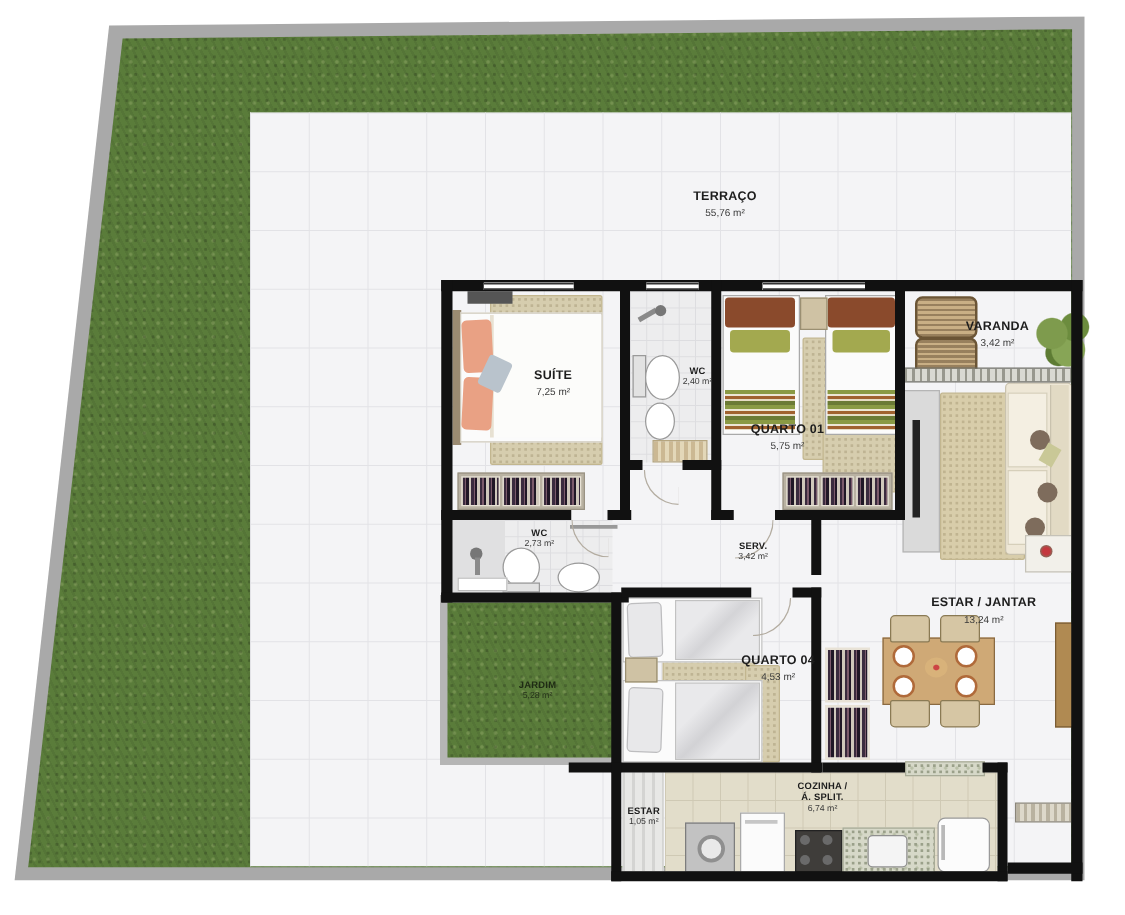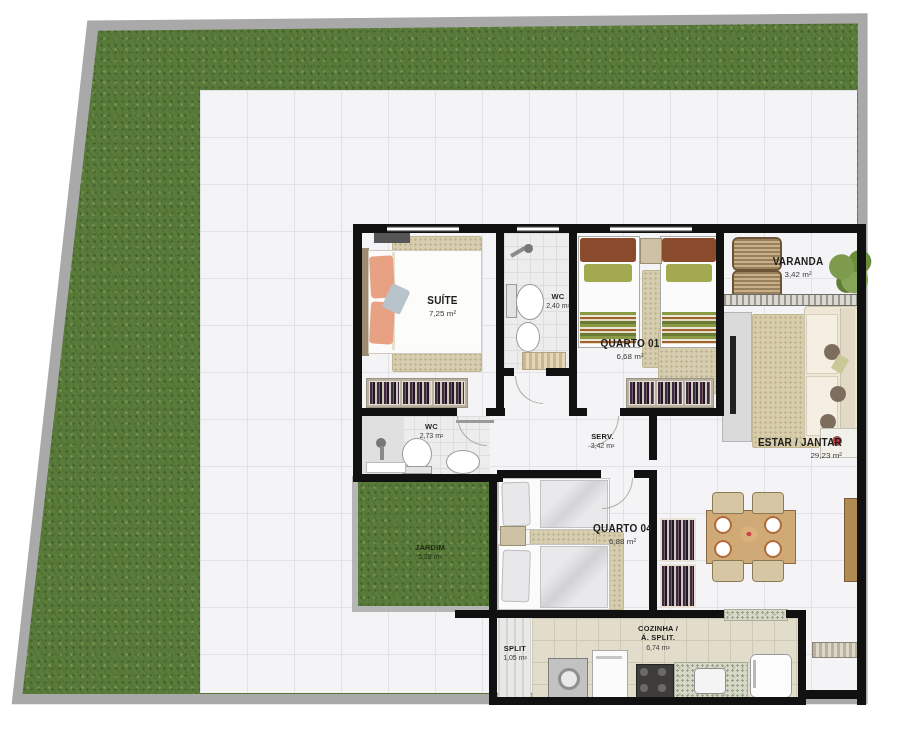--- a/index.html
+++ b/index.html
@@ -215,58 +215,62 @@
 
   <div class="abs win" style="left:387px;top:226px;width:72px;height:6px;"></div>
   <div class="abs win" style="left:517px;top:226px;width:42px;height:6px;"></div>
   <div class="abs win" style="left:610px;top:226px;width:82px;height:6px;"></div>
 
   <div class="abs arc" style="left:457px;top:416px;width:29px;height:29px;"></div>
   <div class="abs arcR" style="left:588px;top:416px;width:30px;height:30px;"></div>
   <div class="abs arc" style="left:515px;top:376px;width:27px;height:27px;"></div>
   <div class="abs arcR" style="left:602px;top:478px;width:30px;height:30px;"></div>
 
+  <div class="lbl" style="left:520px;top:152px;width:120px;">
+    <div class="lname">TERRAÇO</div>
+    <div class="larea">55,76 m²</div>
+  </div>
   <div class="lbl" style="left:405px;top:295px;width:75px;">
     <div class="lname">SUÍTE</div>
     <div class="larea">7,25 m²</div>
   </div>
   <div class="lbl small" style="left:533px;top:292px;width:50px;">
     <div class="lname">WC</div>
     <div class="larea">2,40 m²</div>
   </div>
   <div class="lbl" style="left:580px;top:338px;width:100px;">
     <div class="lname">QUARTO 01</div>
-    <div class="larea">6,68 m²</div>
+    <div class="larea">5,75 m²</div>
   </div>
   <div class="lbl" style="left:758px;top:256px;width:80px;">
     <div class="lname">VARANDA</div>
     <div class="larea">3,42 m²</div>
   </div>
-  <div class="lbl" style="left:732px;top:437px;width:110px;text-align:right;">
+  <div class="lbl" style="left:732px;top:477px;width:110px;">
     <div class="lname">ESTAR / JANTAR</div>
-    <div class="larea">29,23 m²</div>
+    <div class="larea">13,24 m²</div>
   </div>
   <div class="lbl small" style="left:404px;top:422px;width:55px;">
     <div class="lname">WC</div>
     <div class="larea">2,73 m²</div>
   </div>
   <div class="lbl small" style="left:575px;top:432px;width:55px;">
     <div class="lname">SERV.</div>
     <div class="larea">3,42 m²</div>
   </div>
   <div class="lbl" style="left:580px;top:523px;width:85px;">
     <div class="lname">QUARTO 04</div>
-    <div class="larea">6,88 m²</div>
+    <div class="larea">4,53 m²</div>
   </div>
   <div class="lbl small jardim-lbl" style="left:395px;top:543px;width:70px;">
     <div class="lname">JARDIM</div>
     <div class="larea">5,28 m²</div>
   </div>
   <div class="lbl small" style="left:496px;top:644px;width:38px;">
-    <div class="lname">SPLIT</div>
+    <div class="lname">ESTAR</div>
     <div class="larea">1,05 m²</div>
   </div>
   <div class="lbl small" style="left:613px;top:624px;width:90px;">
     <div class="lname">COZINHA /</div>
     <div class="lname">Á. SPLIT.</div>
     <div class="larea">6,74 m²</div>
   </div>
 
 </div>
 

